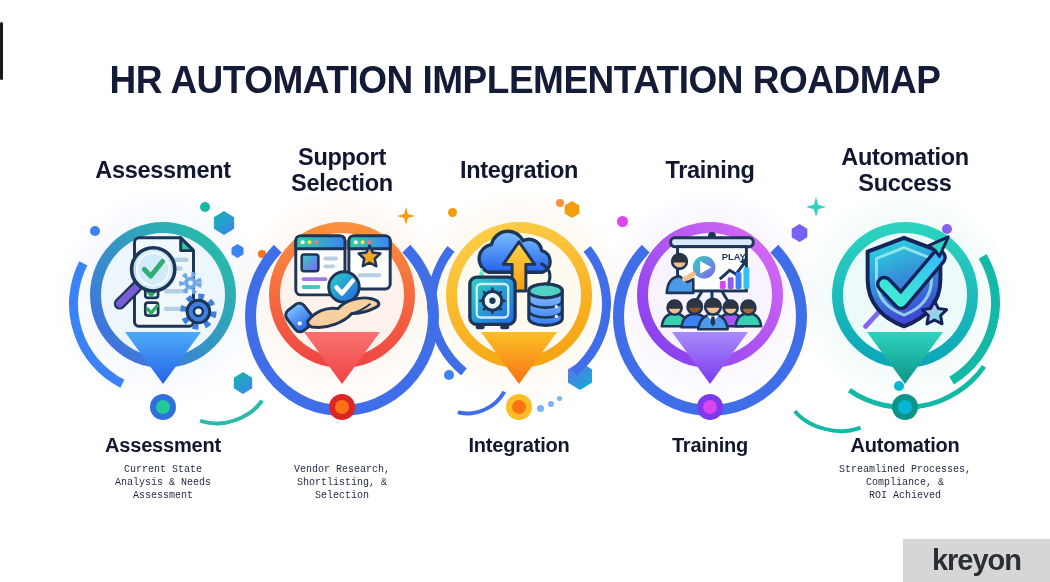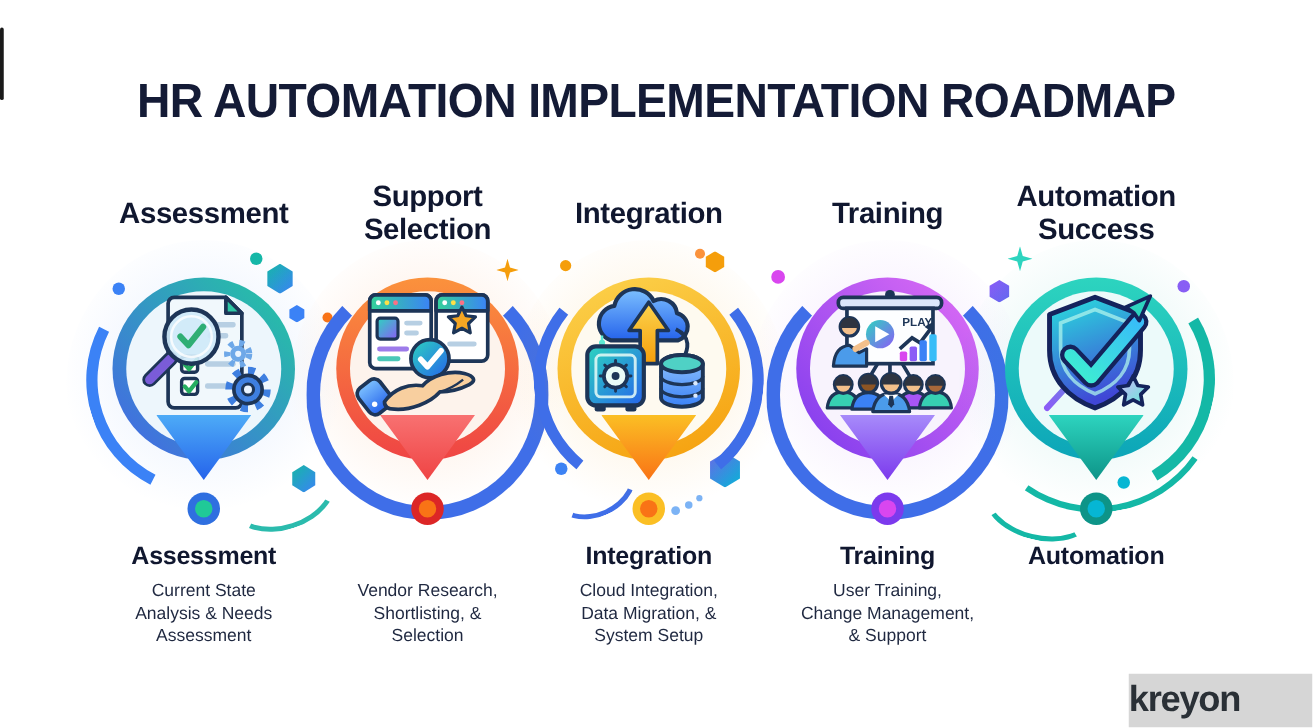--- a/index.html
+++ b/index.html
@@ -49,32 +49,32 @@
   .pin { position:absolute; left:62px; top:126px; width:76px; height:52px;
          clip-path: polygon(0 0, 100% 0, 50% 100%);
          background: linear-gradient(180deg, var(--pin-from), var(--pin-to)); }
   .icon { position:absolute; left:41px; top:22px; width:118px; height:118px; }
   .node-dot { position:absolute; left:87px; top:188px; width:26px; height:26px; border-radius:50%;
               background: var(--dot-ring); display:flex; align-items:center; justify-content:center; }
   .node-dot::after { content:""; width:14px; height:14px; border-radius:50%; background: var(--dot-inner); }
 
   .stage-footer { position:absolute; top:296px; left:-10px; width:220px; text-align:center; }
   .footer-title { font-size:20px; font-weight:800; color:#10172f; min-height:27px; letter-spacing:-0.2px; }
-  .footer-desc { font-size:14px; line-height:1.3; color:#1f2840; white-space:pre-line; margin-top:2px; }
+  .footer-desc { font-size:10px; line-height:1.3; color:#1f2840; white-space:pre-line; margin-top:2px;font-family:Liberation Mono, monospace; }
 
   
   .decor { position:absolute; z-index:1; }
   .dot { border-radius:50%; }
   .hex { clip-path: polygon(50% 0%, 96% 26%, 96% 74%, 50% 100%, 4% 74%, 4% 26%); }
   .sparkle { clip-path: polygon(50% 0%, 61% 39%, 100% 50%, 61% 61%, 50% 100%, 39% 61%, 0% 50%, 39% 39%); }
   .tail { position:absolute; border:5px solid transparent; border-radius:50%; z-index:1; }
 
   
   .logo-box { position:absolute; right:0; bottom:0; width:147px; height:43px; background:#d6d6d6;
-              display:flex; align-items:center; z-index:5; }
+              display:flex; align-items:center; justify-content:center; z-index:5; }
   .logo-text { font-size:29px; font-weight:800; color:#2a3036; letter-spacing:-1px; }
 
   .defs-svg { position:absolute; width:0; height:0; }
 </style>
 </head>
 <body>
 
 <svg class="defs-svg" aria-hidden="true">
   <defs>
     <linearGradient id="gTl" x1="0" y1="0" x2="1" y2="0">
@@ -275,23 +275,20 @@
       <path d="M70 64 a17 7 0 0 1 34 0 v28 a17 7 0 0 1 -34 0 z" fill="url(#gCy)" stroke="#1d3557" stroke-width="3.2"></path>
       <ellipse cx="87" cy="64" rx="17" ry="7" fill="#4fd1c5" stroke="#1d3557" stroke-width="3.2"></ellipse>
       <path d="M70 74 a17 7 0 0 0 34 0 M70 84 a17 7 0 0 0 34 0" fill="none" stroke="#1d3557" stroke-width="2.6"></path>
       <circle cx="98" cy="80" r="1.8" fill="#dbeafe"></circle>
         <circle cx="98" cy="90" r="1.8" fill="#dbeafe"></circle>
     </svg>
     <div class="node-dot"></div>
   </div>
   <div class="stage-footer">
     <div class="footer-title">Integration</div>
-    <div class="footer-desc">Cloud Integration,
-Data Migration, &amp;
-System Setup</div>
   </div>
 </div>
 
 <div class="stage s3" style="left: 610px; --ring-angle: 225deg; --ring-from: #e06ef5; --ring-to: #7c3aed; --pin-from: #a78bfa; --pin-to: #7c3aed; --dot-inner: #d946ef; --dot-ring: #7c3aed; --arc: #3f6ee8; --glow: rgba(168,85,247,0.14); --inner: #f8f3fd;">
   <div class="stage-header">Training</div>
   <div class="badge-wrap">
     <div class="glow"></div>
     <div class="arc arc1"></div>
     <div class="ring"></div>
     <div class="inner"></div>
@@ -333,27 +330,24 @@
         <path d="M57 89 l6 6 6 -6 z" fill="#ffffff" stroke="none"></path>
         <path d="M61.5 90 h3 l1 7 -2.5 3 -2.5 -3 z" fill="#1d3557" stroke="none"></path>
         <circle cx="63" cy="80" r="8" fill="#f3c08b"></circle>
           <path d="M55 80 a8 8 0 0 1 16 0 v1 h-16 z" fill="#2e3440" stroke="none"></path>
       </g>
     </svg>
     <div class="node-dot"></div>
   </div>
   <div class="stage-footer">
     <div class="footer-title">Training</div>
-    <div class="footer-desc">User Training,
-Change Management,
-&amp; Support</div>
-  </div>
-</div>
-
-<div class="stage s4" style="left: 777px; --ring-angle: 180deg; --ring-from: #2dd4bf; --ring-to: #0ca5b8; --pin-from: #2dd4bf; --pin-to: #0d9488; --dot-inner: #06b6d4; --dot-ring: #0d9488; --arc: #14b8a6; --glow: rgba(20,184,166,0.14); --inner: #ecfafa;">
+  </div>
+</div>
+
+<div class="stage s4" style="left: 805px; --ring-angle: 180deg; --ring-from: #2dd4bf; --ring-to: #0ca5b8; --pin-from: #2dd4bf; --pin-to: #0d9488; --dot-inner: #06b6d4; --dot-ring: #0d9488; --arc: #14b8a6; --glow: rgba(20,184,166,0.14); --inner: #ecfafa;">
   <div class="stage-header">Automation
 Success</div>
   <div class="badge-wrap">
     <div class="glow"></div>
     <div class="arc arc1"></div>
     <div class="arc arc2"></div>
     <div class="ring"></div>
     <div class="inner"></div>
     <div class="pin"></div>
     <svg class="icon" viewBox="0 0 120 120">
@@ -362,18 +356,21 @@
       <path d="M59 20 L87 31 V52 C87 69 76.5 81.5 59 88.5 C41.5 81.5 31 69 31 52 V31 Z" fill="none" stroke="#aef3ec" stroke-width="3" opacity="0.75"></path>
       <path d="M39 57 L56 75 L94 30" fill="none" stroke="#14235c" stroke-width="17" stroke-linecap="round" stroke-linejoin="round"></path>
       <path d="M39 57 L56 75 L94 30" fill="none" stroke="url(#gCk)" stroke-width="10" stroke-linecap="round" stroke-linejoin="round"></path>
       <path d="M84 18 l20 -9 -9 20 -4.5 -6.5 z" fill="#2dd4bf" stroke="#14235c" stroke-width="3" stroke-linejoin="round"></path>
       <path d="M90 74 l3.8 7.8 8.6 1.2 -6.2 6 1.5 8.5 -7.7 -4 -7.7 4 1.5 -8.5 -6.2 -6 8.6 -1.2 z" fill="url(#gSt)" stroke="#14235c" stroke-width="3" stroke-linejoin="round"></path>
     </svg>
     <div class="node-dot"></div>
   </div>
   <div class="stage-footer">
     <div class="footer-title">Automation</div>
+    <div class="footer-desc">Streamlined Processes,
+Compliance, &amp;
+ROI Achieved</div>
   </div>
 </div>
 
 <div class="logo-box">
   <span class="logo-text">kreyon</span>
 </div>
 
 </body></html>

